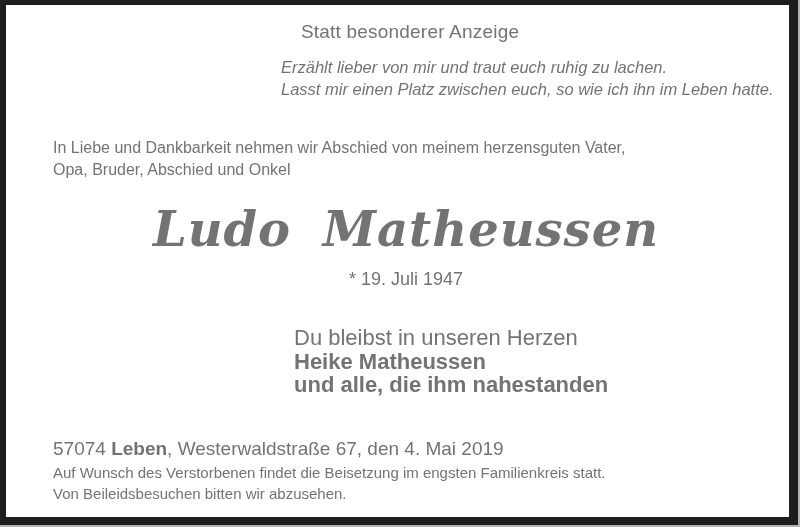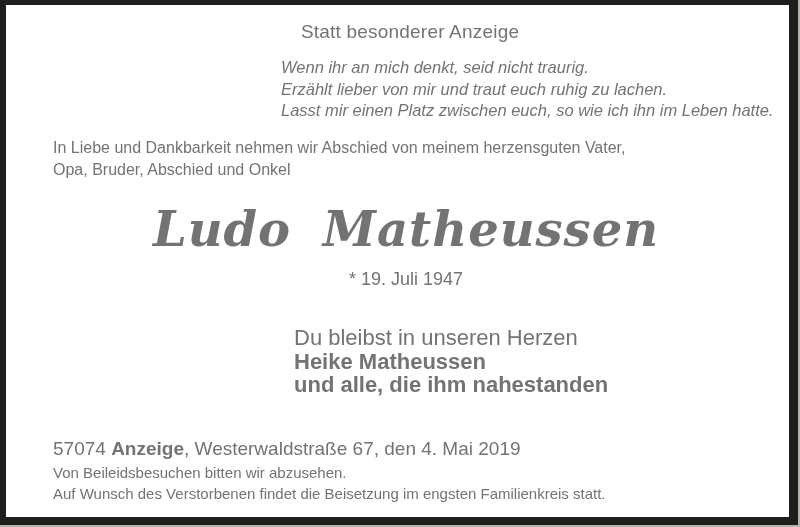--- a/index.html
+++ b/index.html
@@ -65,21 +65,20 @@
 </style>
 </head>
 <body>
 
 <div class="page">
   <div class="sheet">
 
     <div class="abs header">Statt besonderer Anzeige</div>
 
     <div class="abs poem">
-      <div>Wenn ihr an mich denkt, seid nicht traurig.</div>
       <div>Erzählt lieber von mir und traut euch ruhig zu lachen.</div>
       <div>Lasst mir einen Platz zwischen euch, so wie ich ihn im Leben hatte.</div>
     </div>
 
     <div class="abs intro">
       <div>In Liebe und Dankbarkeit nehmen wir Abschied von meinem herzensguten Vater,</div>
       <div>Opa, Bruder, Abschied und Onkel</div>
     </div>
 
     <div class="abs name">Ludo Matheussen</div>
@@ -88,22 +87,22 @@
       <span>* 19. Juli 1947</span>
     </div>
 
     <div class="abs farewell">
       <div>Du bleibst in unseren Herzen</div>
       <div class="bold">Heike Matheussen</div>
       <div class="bold">und alle, die ihm nahestanden</div>
     </div>
 
     <div class="abs address">
-      <span>57074 </span><span class="city">Anzeige</span><span>, Westerwaldstraße 67, den 4. Mai 2019</span>
+      <span>57074 </span><span class="city">Leben</span><span>, Westerwaldstraße 67, den 4. Mai 2019</span>
     </div>
 
     <div class="abs notes">
+      <div>Auf Wunsch des Verstorbenen findet die Beisetzung im engsten Familienkreis statt.</div>
       <div>Von Beileidsbesuchen bitten wir abzusehen.</div>
-      <div>Auf Wunsch des Verstorbenen findet die Beisetzung im engsten Familienkreis statt.</div>
     </div>
 
   </div>
 </div>
 
 </body></html>

